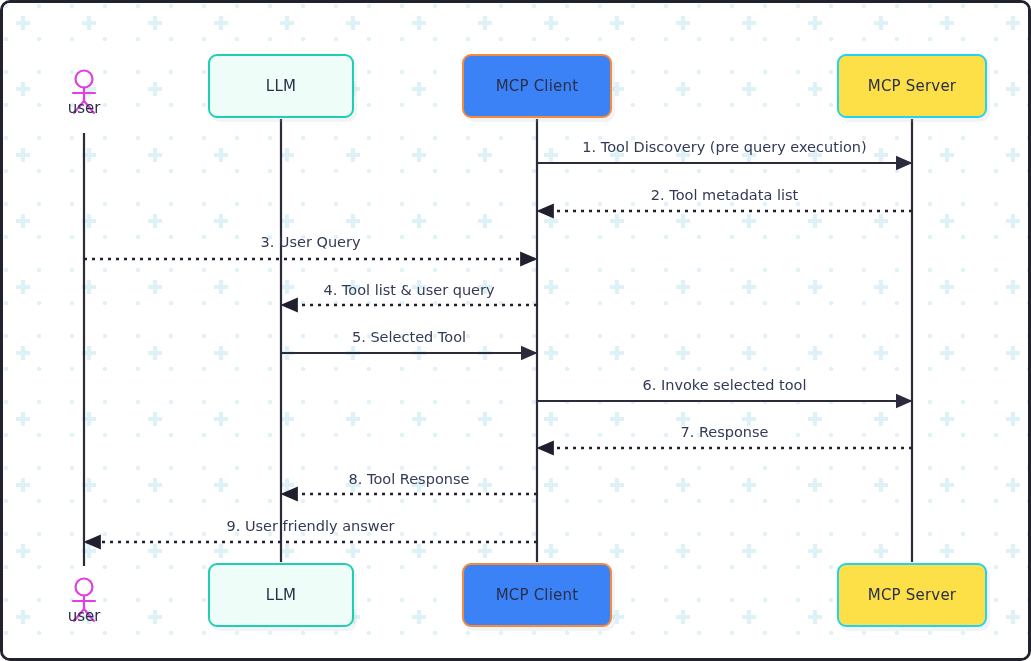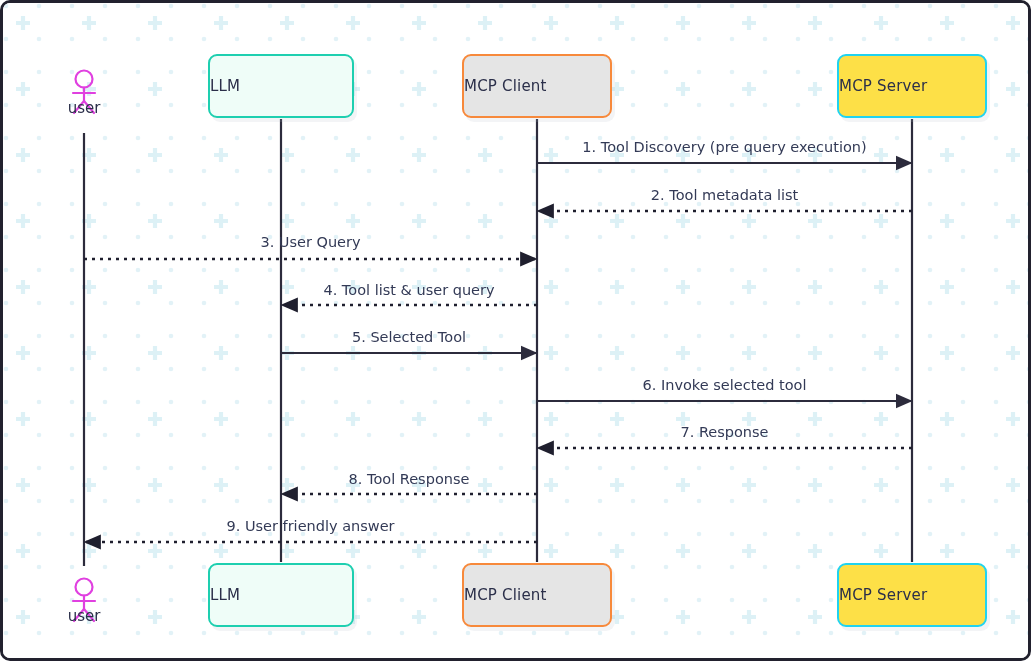--- a/index.html
+++ b/index.html
@@ -72,35 +72,36 @@
     font-size: 15px;
     fill: #2b2f4a;
     text-anchor: middle;
   }
   
   .participant {
     position: absolute;
     box-sizing: border-box;
     display: flex;
     align-items: center;
+    justify-content: center;
     border-radius: 9px;
     border-style: solid;
     border-width: 2.5px;
     font-size: 15px;
     color: #2b2f4a;
     z-index: 3;
     box-shadow: 3px 4px 0 rgba(180,185,200,0.16);
     letter-spacing: 0.2px;
   }
   .p-llm {
     background: #effdf8;
     border-color: #1ecfb0;
   }
   .p-client {
-    background: #e5e5e5;
+    background: #3b82f6;
     border-color: #f7893b;
   }
   .p-server {
     background: #fde047;
     border-color: #20d3f0;
   }
 </style>
 </head>
 <body>
 

